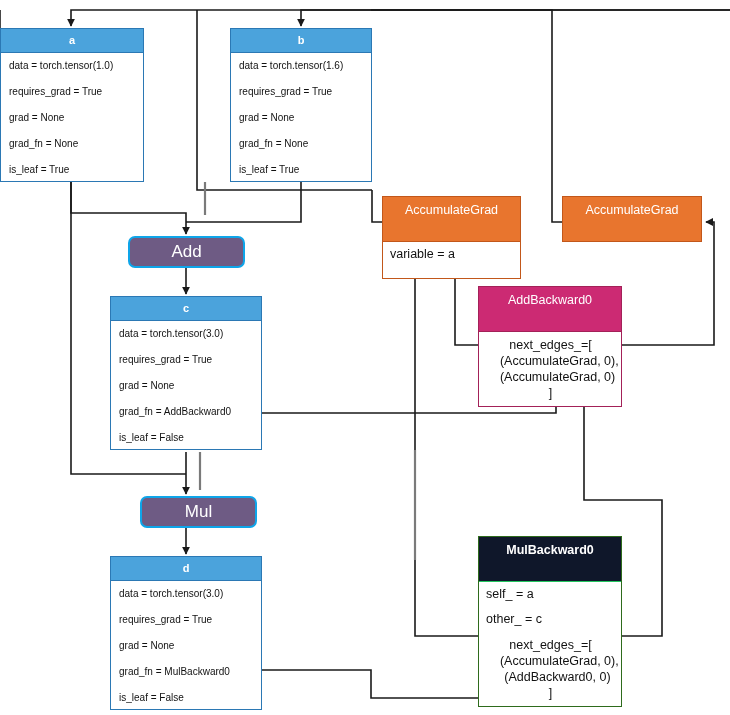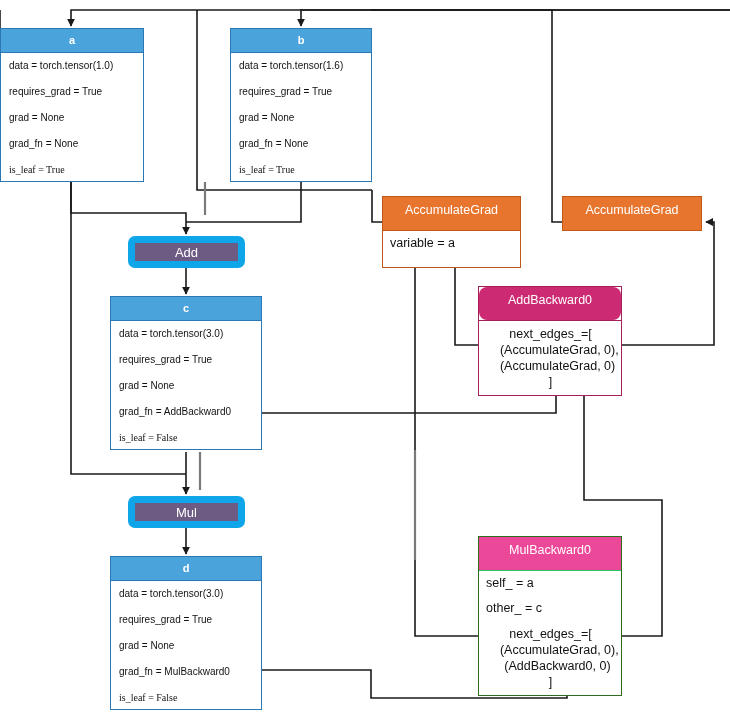--- a/index.html
+++ b/index.html
@@ -41,42 +41,42 @@
   .tensor > .body {
     padding: 6px 8px 4px 8px;
   }
   .tensor > .body .row {
     font-size: 10px;
     color: #111111;
     line-height: 14px;
     margin-bottom: 12px;
     white-space: nowrap;
   }
-  .tensor > .body .row:last-child { margin-bottom: 0; font-family: Liberation Serif, serif; }
+  .tensor > .body .row:last-child { margin-bottom: 0; }
 
   
   .op {
     background: #6E5B84;
-    border: 7px solid #0ea5e9;
+    border: 2px solid #0ea5e9;
     border-radius: 7px;
     color: #ffffff;
-    font-size: 13px;
+    font-size: 17px;
     text-align: center;
     display: flex;
     align-items: center;
     justify-content: center;
   }
 
   
   .gradfn { }
   .gradfn > .hdr {
     color: #ffffff;
     font-size: 12.5px;
     text-align: center;
-    height: 33px;
+    height: 44px;
     line-height: 26px;
   }
   .gradfn > .body {
     background: #ffffff;
     padding: 5px 6px 5px 7px;
   }
   .gradfn > .body .row {
     font-size: 12.5px;
     color: #111111;
     line-height: 14px;
@@ -88,25 +88,25 @@
     margin-bottom: 0;
     line-height: 16px;
     text-align: center;
   }
 
   .accum { border: 1px solid #C2571A; }
   .accum > .hdr { background: #E8752E; }
   .accum > .body { border-top: 1px solid #C2571A; }
 
   .addb { border: 1px solid #A32158; }
-  .addb > .hdr { background: #CC2A73; border-radius: 8px; }
+  .addb > .hdr { background: #CC2A73; }
   .addb > .body { border-top: 1px solid #A32158; }
 
   .mulb { border: 1px solid #2E6B1C; }
-  .mulb > .hdr { background: #ec4899; }
+  .mulb > .hdr { background: #0f172a; font-weight: bold; }
   .mulb > .body { border-top: 1px solid #22c55e; }
 </style>
 </head>
 <body>
 
 <div id="canvas">
 
   <svg id="wires" viewBox="0 0 730 715" width="730" height="715">
     <defs>
       <marker id="arrow" viewBox="0 0 10 10" refX="9" refY="5" markerWidth="5" markerHeight="5" orient="auto-start-reverse">
@@ -193,21 +193,21 @@
     <div class="hdr">c</div>
     <div class="body">
       <div class="row">data = torch.tensor(3.0)</div>
       <div class="row">requires_grad = True</div>
       <div class="row">grad = None</div>
       <div class="row">grad_fn = AddBackward0</div>
       <div class="row">is_leaf = False</div>
     </div>
   </div>
 
-  <div class="node op" style="left:128px; top:496px; width:117px; height:32px;">
+  <div class="node op" style="left:140px; top:496px; width:117px; height:32px;">
     <span>Mul</span>
   </div>
 
   <div class="node tensor" style="left:110px; top:556px; width:152px;">
     <div class="hdr">d</div>
     <div class="body">
       <div class="row">data = torch.tensor(3.0)</div>
       <div class="row">requires_grad = True</div>
       <div class="row">grad = None</div>
       <div class="row">grad_fn = MulBackward0</div>

